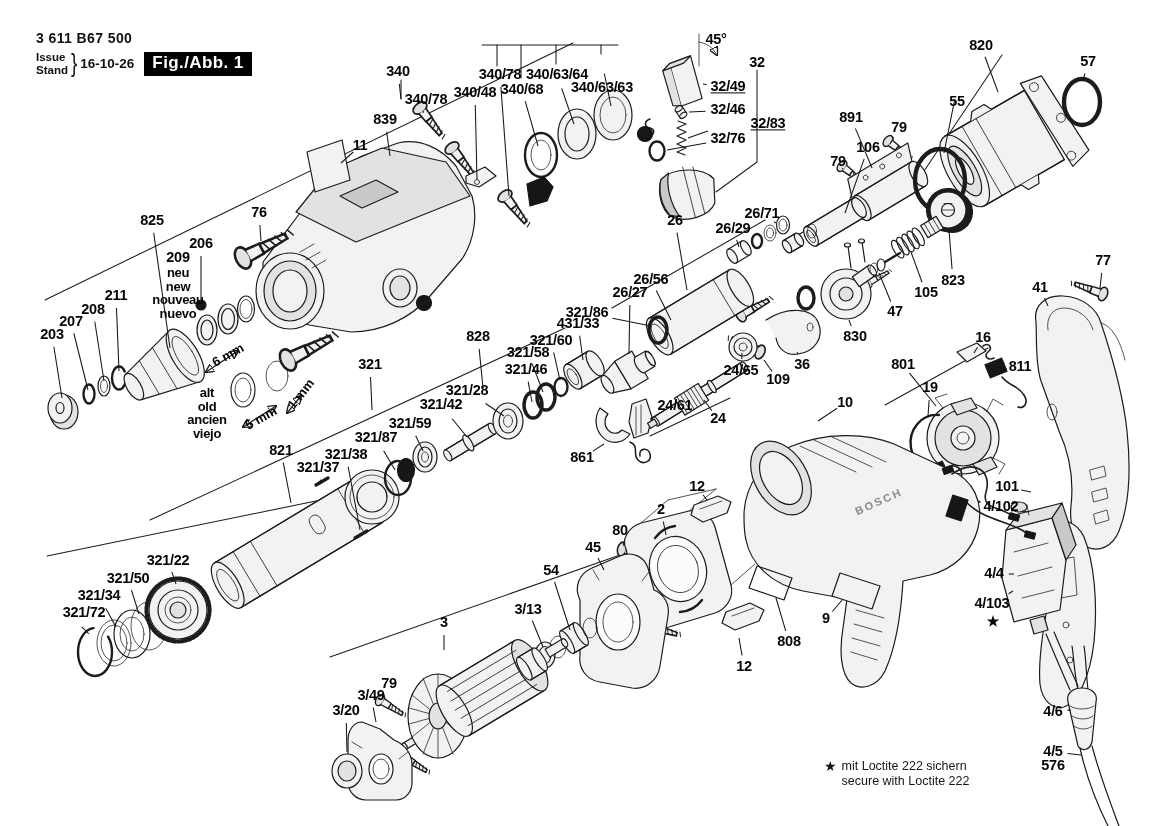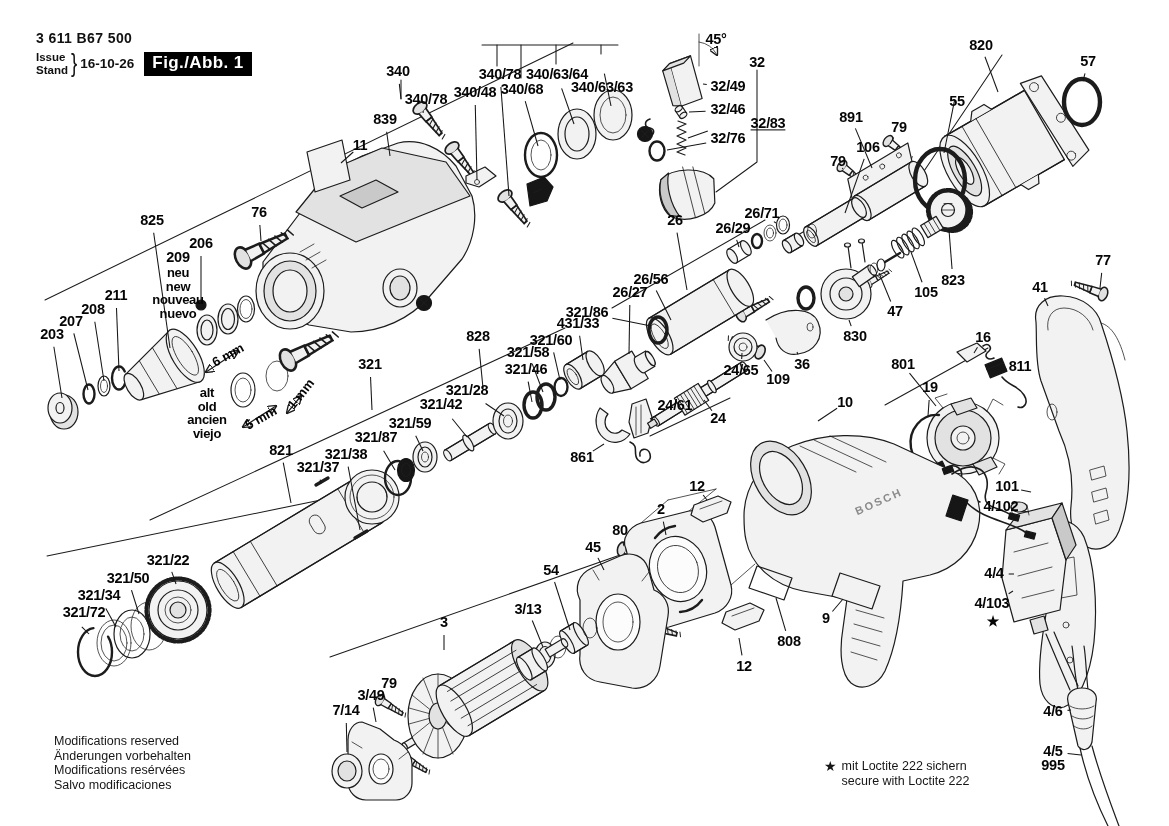--- a/index.html
+++ b/index.html
@@ -644,21 +644,21 @@
       <div class="callout" style="left: 398px; top: 72px;">340</div>
       <div class="callout" style="left: 385px; top: 120px;">839</div>
       <div class="callout" style="left: 426px; top: 100px;">340/78</div>
       <div class="callout" style="left: 475px; top: 93px; text-align: right;">340/48</div>
       <div class="callout" style="left: 500px; top: 75px;">340/78</div>
       <div class="callout" style="left: 522px; top: 90px;">340/68</div>
       <div class="callout" style="left: 557px; top: 75px;">340/63/64</div>
       <div class="callout" style="left: 602px; top: 62px; margin-top: 26px;">340/63/63</div>
       <div class="callout" style="left: 716px; top: 40px;">45°</div>
       <div class="callout" style="left: 757px; top: 63px;">32</div>
-      <div class="callout" style="left: 728px; top: 87px;">32/49</div>
+      <div class="callout" style="left: 728px; top: 87px; text-decoration: underline;">32/49</div>
       <div class="callout" style="left: 728px; top: 110px;">32/46</div>
       <div class="callout" style="left: 768px; top: 124px; text-decoration: underline;">32/83</div>
       <div class="callout" style="left: 728px; top: 139px;">32/76</div>
       <div class="callout" style="left: 851px; top: 118px;">891</div>
       <div class="callout" style="left: 899px; top: 128px;">79</div>
       <div class="callout" style="left: 868px; top: 148px;">106</div>
       <div class="callout" style="left: 838px; top: 162px;">79</div>
       <div class="callout" style="left: 981px; top: 46px;">820</div>
       <div class="callout" style="left: 957px; top: 102px;">55</div>
       <div class="callout" style="left: 1088px; top: 62px;">57</div>
@@ -704,54 +704,48 @@
       <div class="callout" style="left: 845px; top: 403px;">10</div>
       <div class="callout" style="left: 661px; top: 510px;">2</div>
       <div class="callout" style="left: 697px; top: 487px;">12</div>
       <div class="callout" style="left: 620px; top: 531px;">80</div>
       <div class="callout" style="left: 593px; top: 548px;">45</div>
       <div class="callout" style="left: 551px; top: 571px;">54</div>
       <div class="callout" style="left: 528px; top: 610px;">3/13</div>
       <div class="callout" style="left: 444px; top: 623px;">3</div>
       <div class="callout" style="left: 389px; top: 684px;">79</div>
       <div class="callout" style="left: 371px; top: 696px;">3/49</div>
-      <div class="callout" style="left: 346px; top: 711px;">7/14</div>
+      <div class="callout" style="left: 346px; top: 711px;">3/20</div>
       <div class="callout" style="left: 744px; top: 667px;">12</div>
       <div class="callout" style="left: 789px; top: 642px;">808</div>
       <div class="callout" style="left: 826px; top: 619px;">9</div>
       <div class="callout" style="left: 1007px; top: 487px;">101</div>
       <div class="callout" style="left: 1001px; top: 507px;">4/102</div>
       <div class="callout" style="left: 994px; top: 574px;">4/4</div>
       <div class="callout" style="left: 992px; top: 604px;">4/103</div>
       <div class="callout sym" style="left: 993px; top: 621px;">★</div>
       <div class="callout" style="left: 1053px; top: 712px;">4/6</div>
       <div class="callout" style="left: 1053px; top: 752px;">4/5</div>
-      <div class="callout" style="left: 1053px; top: 766px;">995</div>
+      <div class="callout" style="left: 1053px; top: 766px;">576</div>
       <div class="callout brand" style="left: 879px; top: 502px; transform: translate(-50%, -50%) rotate(-24deg);">BOSCH</div>
     </div>
 
   <div class="title-block">
     <div class="part-number">3 611 B67 500</div>
     <div class="issue-row">
       <div class="issue-col">
         <span>Issue</span>
         <span>Stand</span>
       </div>
       <span class="brace">}</span>
       <span class="date">16-10-26</span>
       <div class="fig-box">Fig./Abb. 1</div>
     </div>
   </div>
 
-  <div class="footer-note">
-    <div>Modifications reserved</div>
-    <div>Änderungen vorbehalten</div>
-    <div>Modifications resérvées</div>
-    <div>Salvo modificaciones</div>
-  </div>
 
   <div class="loctite-note">
     <span class="loctite-star">★</span>
     <div>
       <div>mit Loctite 222 sichern</div>
       <div>secure with Loctite 222</div>
     </div>
   </div>
 
 </div>

